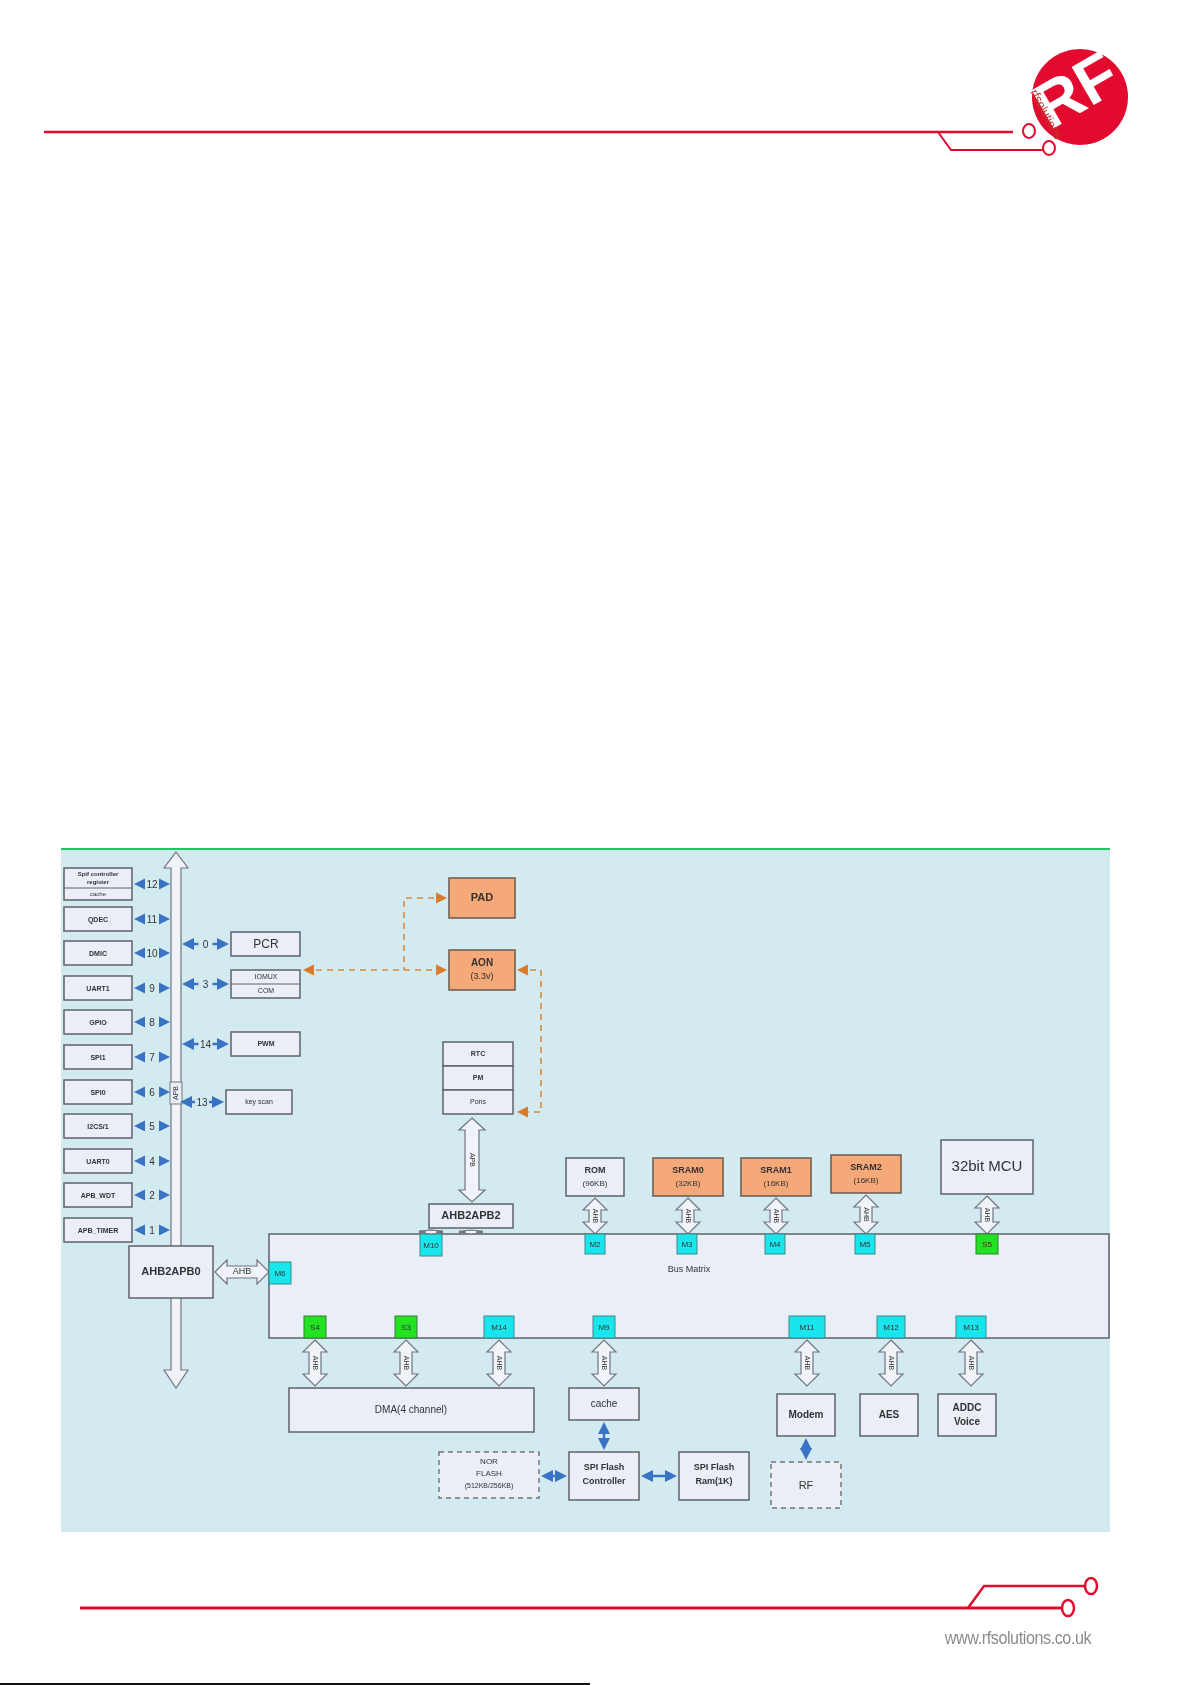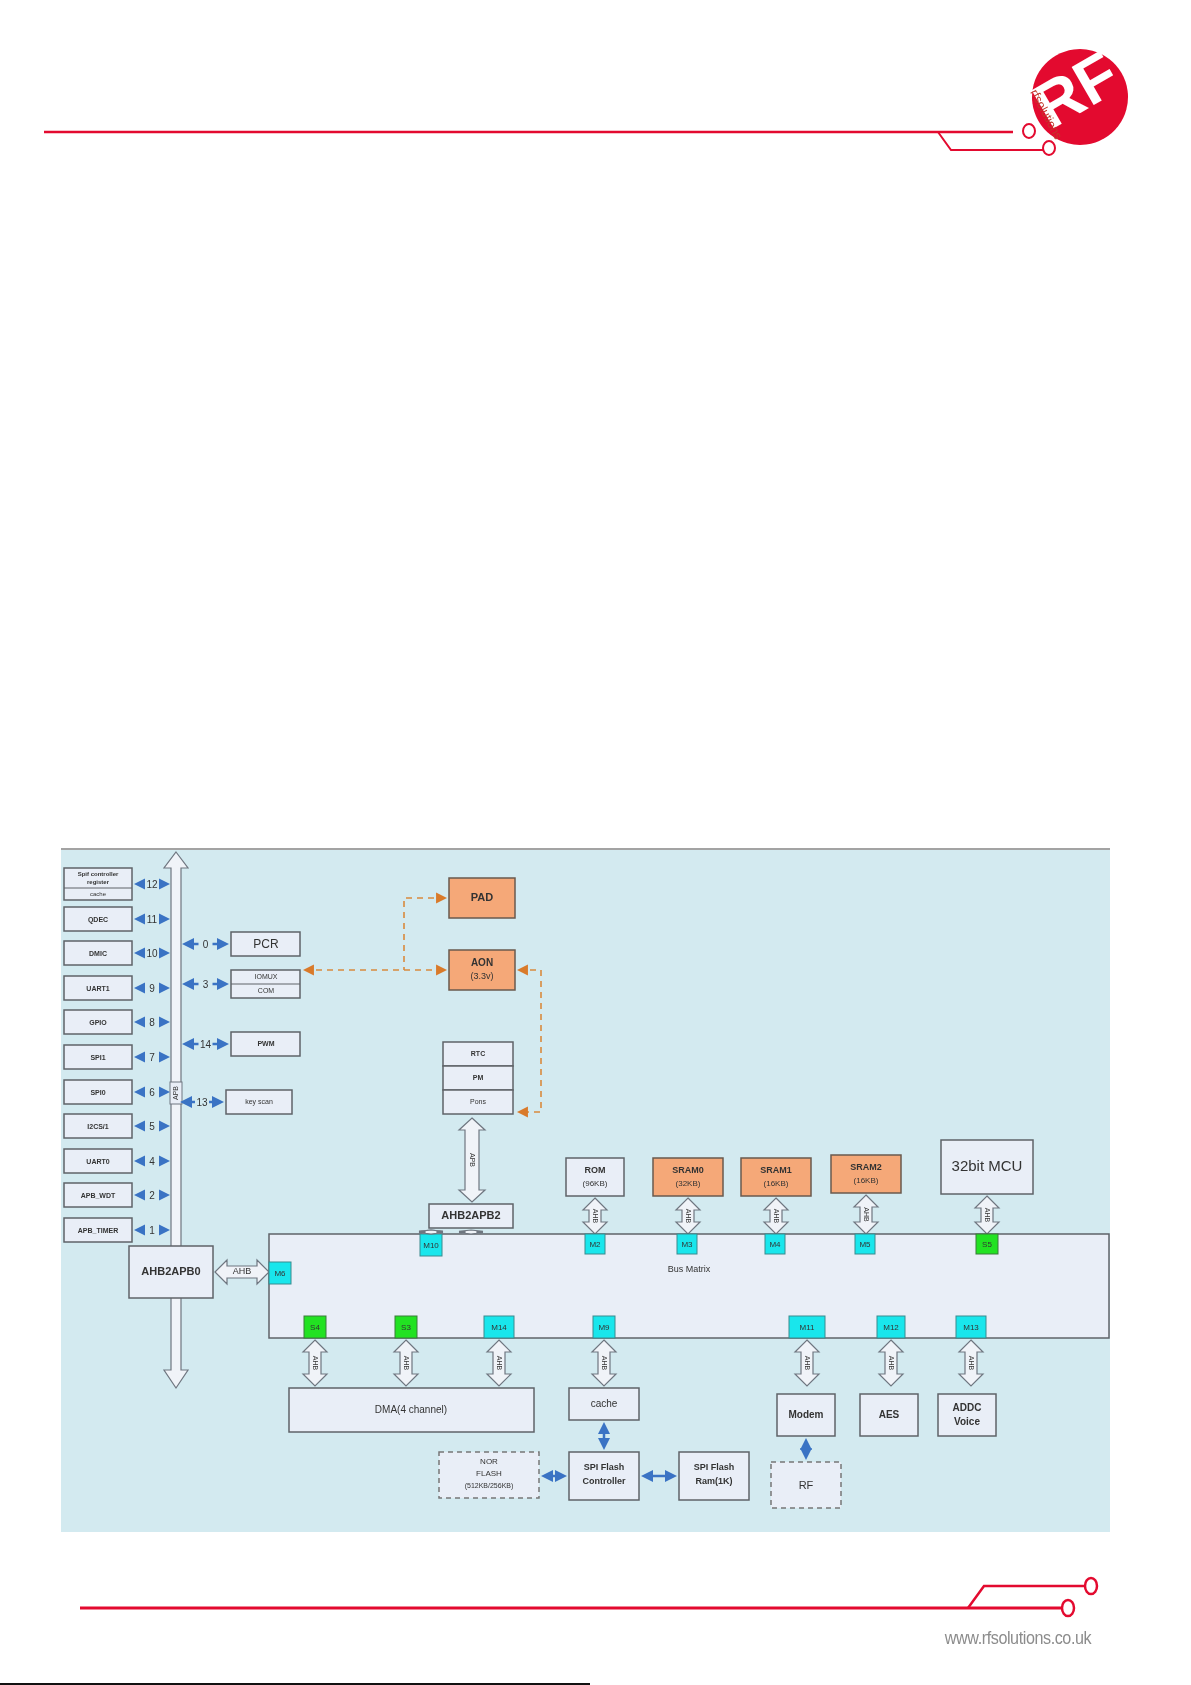--- a/index.html
+++ b/index.html
@@ -1,21 +1,21 @@
 <!DOCTYPE html>
 <html><head>
 <meta charset="utf-8">
 <style>
   html,body{margin:0;padding:0;background:#ffffff;}
   body{width:1191px;height:1685px;position:relative;overflow:hidden;font-family:"Liberation Sans",sans-serif;}
   .abs{position:absolute;}
   #header-svg{left:0;top:0;}
   #footer-svg{left:0;top:1540px;}
   .website{position:absolute;right:100px;top:1627px;font-family:"Liberation Sans",sans-serif;font-size:19px;color:#8c8c8c;letter-spacing:-0.5px;transform:scaleX(0.85);transform-origin:right center;}
-  #diagram{position:absolute;left:61px;top:848px;width:1049px;height:682px;background:#d3eaf0;border-top:2px solid #a3a3a3;}
+  #diagram{position:absolute;left:61px;top:848px;width:1049px;height:682px;background:#d3eaf0;border-top:2px solid #22c55e;}
   #diagram svg{position:absolute;left:0;top:0;}
   .box{fill:#e9eef7;stroke:#5f6368;stroke-width:1.5;}
   .box-orange{fill:#f5a878;stroke:#6a5a4e;stroke-width:1.5;}
   .box-dashed{fill:#e9eef7;stroke:#777;stroke-width:1.5;stroke-dasharray:5 4;}
   .port-cyan{fill:#19e6ec;stroke:#3a8a8e;stroke-width:1;}
   .port-green{fill:#22e222;stroke:#3a7a3a;stroke-width:1;}
   .t{font-family:"Liberation Sans",sans-serif;fill:#333;text-anchor:middle;dominant-baseline:middle;}
   .bus-arrow{fill:#f0f3f8;stroke:#6f7680;stroke-width:1.2;}
   .blue-arrow{fill:#3a73c4;}
   .blue-line{stroke:#3a73c4;stroke-width:2.5;}

